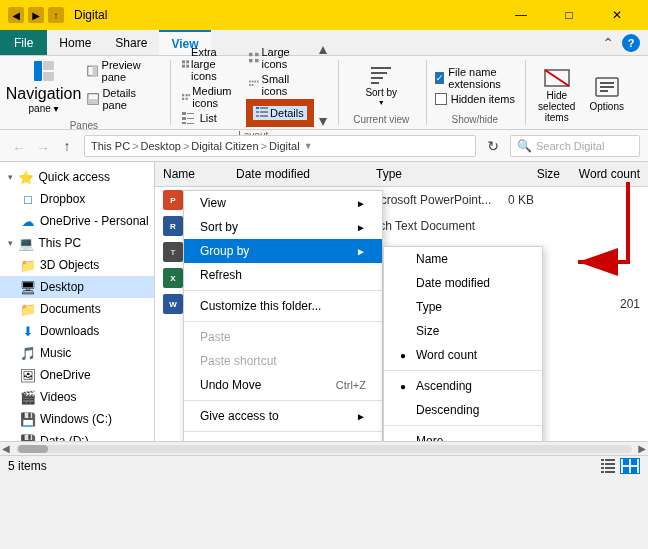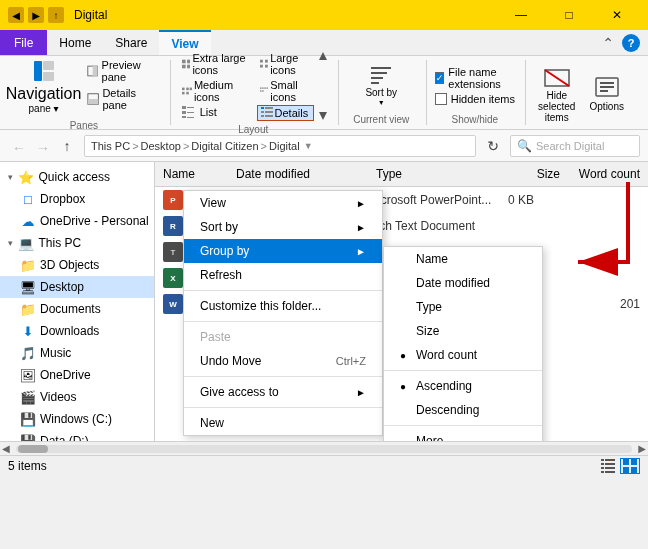--- a/index.html
+++ b/index.html
@@ -7,21 +7,21 @@
 
     
     .title-bar { background: #ffd700; height: 30px; display: flex; align-items: center; padding: 0 8px; gap: 6px; }
     .title-bar-icons { display: flex; gap: 4px; margin-right: 4px; }
     .title-icon { width: 16px; height: 16px; background: #d4a000; border-radius: 2px; display: flex; align-items: center; justify-content: center; font-size: 10px; }
     .window-controls { display: flex; gap: 2px; margin-left: auto; }
     .win-btn { width: 46px; height: 30px; display: flex; align-items: center; justify-content: center; font-size: 12px; cursor: pointer; }
     .ribbon-tabs { display: flex; height: 26px; background: #f0f0f0; border-bottom: 1px solid #d0d0d0; }
     .ribbon-tab { padding: 4px 12px; font-size: 12px; cursor: pointer; display: flex; align-items: center; }
     .ribbon-tab.active { background: #f8f8f8; border-top: 2px solid #0078d7; color: #0078d7; font-weight: 600; }
-    .ribbon-tab.file-tab { background: #6d28d9; color: white; padding: 4px 14px; }
+    .ribbon-tab.file-tab { background: #0f766e; color: white; padding: 4px 14px; }
     .ribbon-content { display: flex; padding: 4px 8px; gap: 16px; height: 74px; align-items: center; }
     .ribbon-group { display: flex; flex-direction: column; border-right: 1px solid #d0d0d0; padding-right: 12px; margin-right: 4px; height: 100%; justify-content: center; }
     .ribbon-group:last-child { border-right: none; }
     .ribbon-group-label { font-size: 10px; color: #666; text-align: center; margin-top: auto; padding-top: 2px; }
 
     
     .address-bar { display: flex; align-items: center; background: #f8f8f8; border-bottom: 1px solid #d0d0d0; padding: 4px 8px; gap: 6px; height: 32px; }
     .nav-arrows { display: flex; gap: 2px; }
     .nav-btn { width: 22px; height: 22px; display: flex; align-items: center; justify-content: center; cursor: pointer; border-radius: 2px; font-size: 14px; color: #444; }
     .nav-btn.disabled { color: #bbb; cursor: default; }
@@ -207,21 +207,21 @@
           <svg width="12" height="12" viewBox="0 0 12 12">
               <rect x="0" y="1" width="2" height="2" fill="#888"></rect>
               <rect x="3" y="1" width="2" height="2" fill="#888"></rect>
               <rect x="6" y="1" width="2" height="2" fill="#888"></rect>
               <rect x="9" y="1" width="2" height="2" fill="#888"></rect>
               <rect x="0" y="5" width="2" height="2" fill="#888"></rect>
               <rect x="3" y="5" width="2" height="2" fill="#888"></rect>
             </svg>
           <span>Small icons</span>
         </div>
-        <div style="display:flex;align-items:center;gap:2px;cursor:pointer;padding:1px 3px;background:#cce4ff;border:1px solid #c2410c;">
+        <div style="display:flex;align-items:center;gap:2px;cursor:pointer;padding:1px 3px;background:#cce4ff;border:7px solid #c2410c;">
           <svg width="12" height="12" viewBox="0 0 12 12">
               <rect x="0" y="0" width="3" height="2" fill="#0078d7"></rect>
               <rect x="4" y="0" width="8" height="2" fill="#888"></rect>
               <rect x="0" y="4" width="3" height="2" fill="#888"></rect>
               <rect x="4" y="4" width="8" height="2" fill="#888"></rect>
               <rect x="0" y="8" width="3" height="2" fill="#888"></rect>
               <rect x="4" y="8" width="8" height="2" fill="#888"></rect>
             </svg>
           <span>Details</span>
         </div>
@@ -455,20 +455,23 @@
       <div class="ctx-item">
         <span>Refresh</span>
       </div>
       <div class="ctx-divider"></div>
       <div class="ctx-item">
         <span>Customize this folder...</span>
       </div>
       <div class="ctx-divider"></div>
       <div class="ctx-item disabled">
         <span>Paste</span>
+      </div>
+      <div class="ctx-item disabled">
+        <span>Paste shortcut</span>
       </div>
       <div class="ctx-item">
         <span>Undo Move</span>
         <span class="ctx-shortcut">Ctrl+Z</span>
       </div>
       <div class="ctx-divider"></div>
       <div class="ctx-item">
         <span>Give access to</span>
         <span class="arrow">►</span>
       </div>

